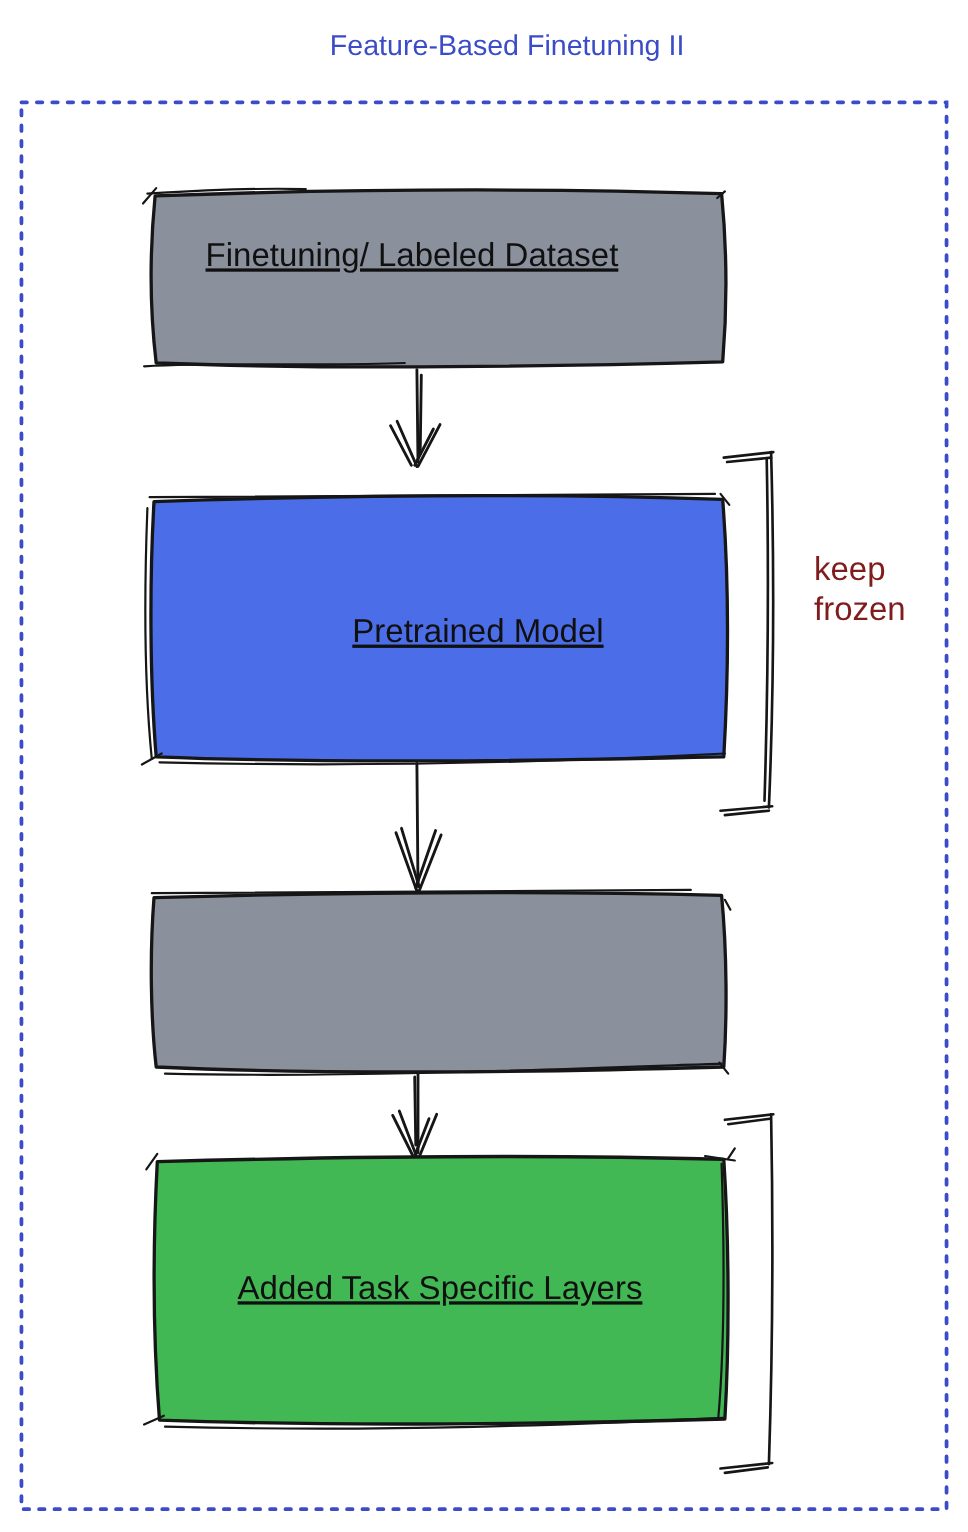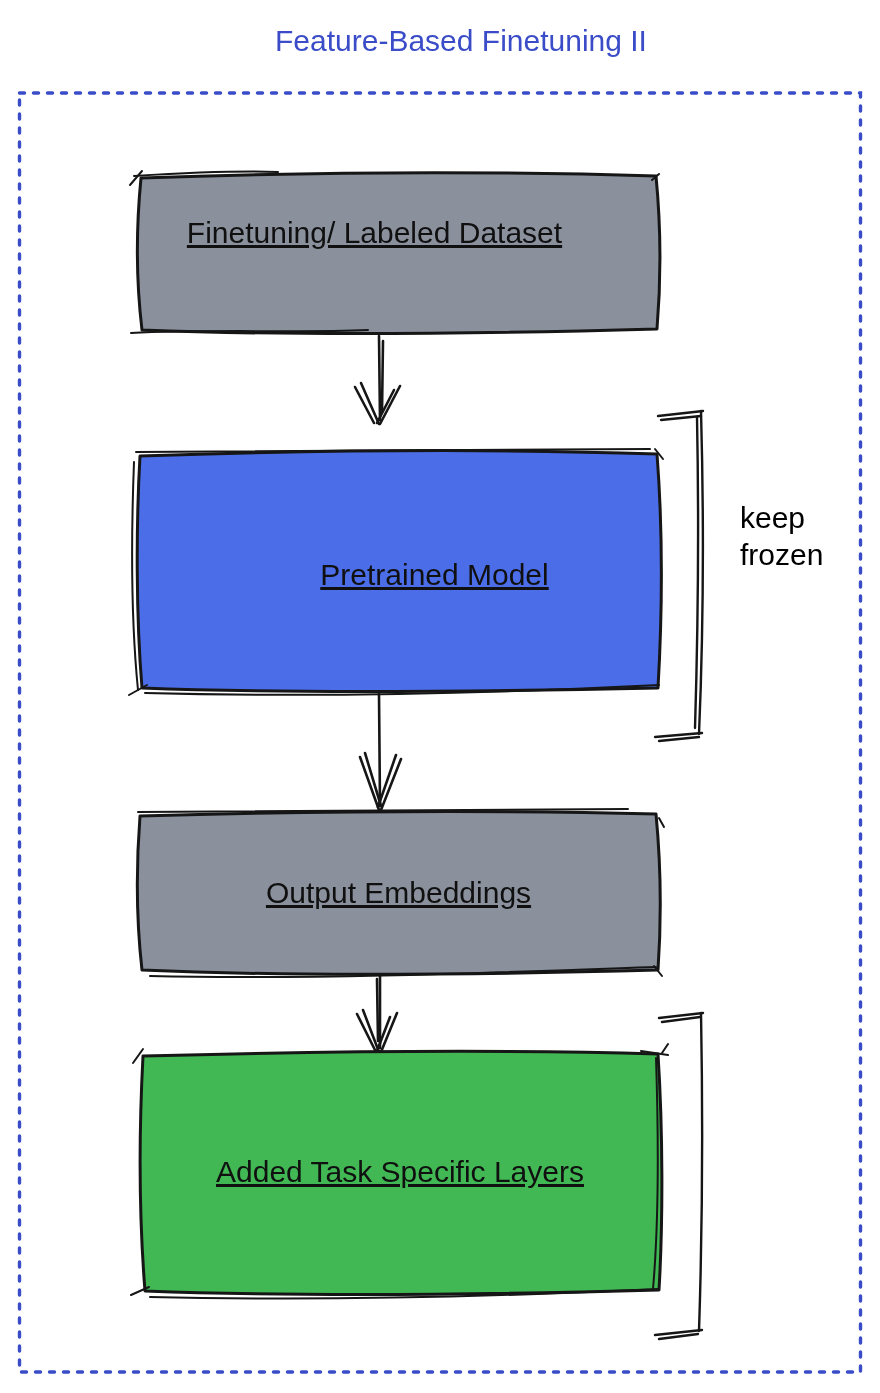--- a/index.html
+++ b/index.html
@@ -9,42 +9,42 @@
     background:#ffffff;
     overflow:hidden;
     font-family:"Liberation Sans",sans-serif;
   }
   .title{
     position:absolute;
     top:24px;left:0;width:100%;
     box-sizing:border-box;
     padding-left:42px;
     text-align:center;
-    font-size:30px;line-height:34px;
+    font-size:26px;line-height:34px;
     font-weight:400;
     color:#3a4cc7;
   }
   svg.art{position:absolute;top:0;left:0;}
   .frame{fill:none;stroke:#3a4cc7;stroke-width:3.4;}
   .boxmain{stroke:#161616;stroke-width:3;stroke-linejoin:round;}
   .sketch{fill:none;stroke:#161616;stroke-width:2;stroke-linecap:round;}
   .arrow{fill:none;stroke:#161616;stroke-width:2.6;stroke-linecap:round;}
   .bracket{fill:none;stroke:#161616;stroke-width:2.4;stroke-linecap:round;}
   .box-label{
     position:absolute;
     font-size:30px;line-height:36px;
     color:#101010;
     text-align:center;
     white-space:nowrap;
     text-decoration:underline;
   }
   .annot{
     position:absolute;
     font-size:30px;line-height:37px;
-    color:#000000;
+    color:#7f1d1d;
     white-space:nowrap;
   }
 </style>
 </head>
 <body>
 
 <div class="canvas">
 
   <div class="title">Feature-Based Finetuning II</div>
 
@@ -126,21 +126,20 @@
       <path class="bracket" d="M 659 1018 L 703 1013"></path>
       <path class="bracket" d="M 662 1022 L 700 1017"></path>
       <path class="bracket" d="M 701 1013 C 703 1120, 702 1240, 699 1331"></path>
       <path class="bracket" d="M 655 1335 L 702 1330"></path>
       <path class="bracket" d="M 659 1339 L 698 1334"></path>
     </g>
   </svg>
 
   <div class="box-label" style="left:113px;top:215px;width:523px;">Finetuning/ Labeled Dataset</div>
   <div class="box-label" style="left:137px;top:557px;width:523px;padding-left:36px;">Pretrained Model</div>
-  <div class="box-label" style="left:137px;top:875px;width:523px;">Output Embeddings</div>
   <div class="box-label" style="left:140px;top:1154px;width:520px;">Added Task Specific Layers</div>
 
   <div class="annot" style="left:740px;top:499px;">
     <div>keep</div>
     <div>frozen</div>
   </div>
 
 </div>
 
 </body></html>

